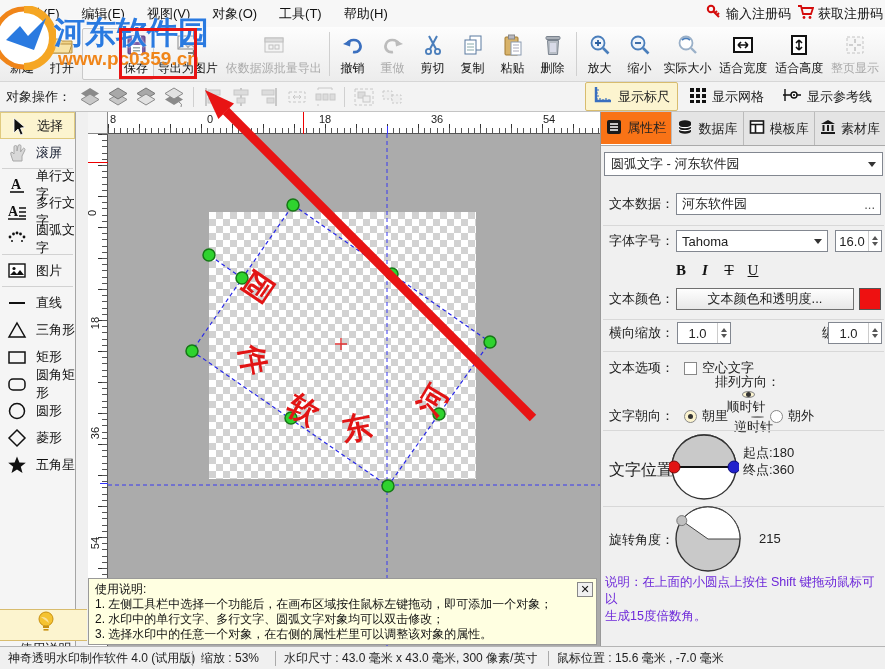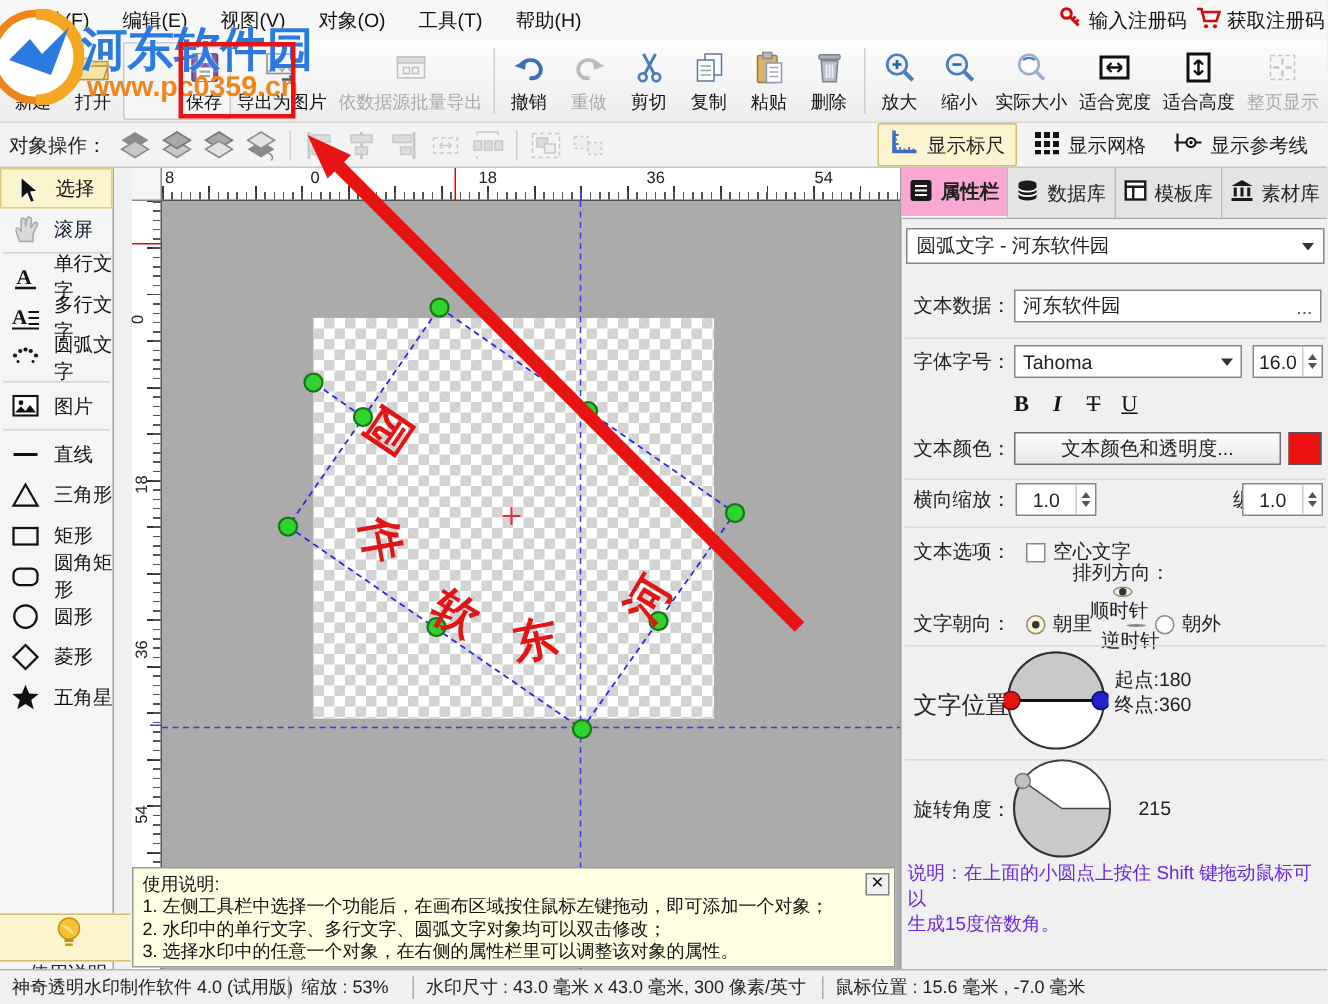--- a/index.html
+++ b/index.html
@@ -72,21 +72,21 @@
   .arc-ch { position:absolute; font-size:30px; color:#e21414; font-weight:bold; line-height:1; white-space:nowrap; }
 
   
   .help-panel { position:absolute; left:0; top:466px; width:509px; height:67px; background:#ffffe1; border:1px solid #999; padding:3px 6px; font-size:12px; line-height:15px; color:#111; z-index:10; }
   .help-close { position:absolute; right:3px; top:3px; width:16px; height:15px; border:1px solid #888; background:#f0f0f0; font-size:11px; line-height:13px; text-align:center; }
 
   
   .rpanel { position:absolute; left:600px; top:112px; width:285px; height:534px; background:#f0f0f0; border-left:1px solid #999; }
   .ptabs { position:absolute; left:0; top:0; width:285px; height:34px; display:flex; border-bottom:1px solid #aaa; }
   .ptab { flex:1; display:flex; align-items:center; justify-content:center; gap:5px; font-size:13px; background:#e4e4e4; border-right:1px solid #bbb; }
-  .ptab.active { background:#f9a8d4; border-bottom:1px solid #fff; font-weight:bold; }
+  .ptab.active { background:#f97316; border-bottom:1px solid #fff; font-weight:normal; }
   .pcombo { position:absolute; left:3px; top:40px; width:279px; height:24px; background:#fff; border:1px solid #828790; display:flex; align-items:center; padding:0 6px; font-size:13px; }
   .caret { margin-left:auto; width:0; height:0; border-left:4px solid transparent; border-right:4px solid transparent; border-top:5px solid #333; }
   .prow { position:absolute; left:0; width:285px; display:flex; align-items:center; font-size:13px; }
   .plabel { margin-left:8px; white-space:nowrap; }
   .phr { position:absolute; left:2px; width:281px; border-top:1px solid #d8d8d8; }
   .pinput { background:#fff; border:1px solid #828790; height:22px; display:flex; align-items:center; padding:0 5px; font-size:13px; }
   .spin { background:#fff; border:1px solid #828790; height:22px; display:flex; align-items:center; font-size:13px; }
   .spin .val { flex:1; text-align:center; }
   .spin-arrows { width:13px; height:100%; display:flex; flex-direction:column; align-items:center; justify-content:center; gap:2px; border-left:1px solid #ccc; }
   .arr-up { width:0; height:0; border-left:3px solid transparent; border-right:3px solid transparent; border-bottom:4px solid #555; }

